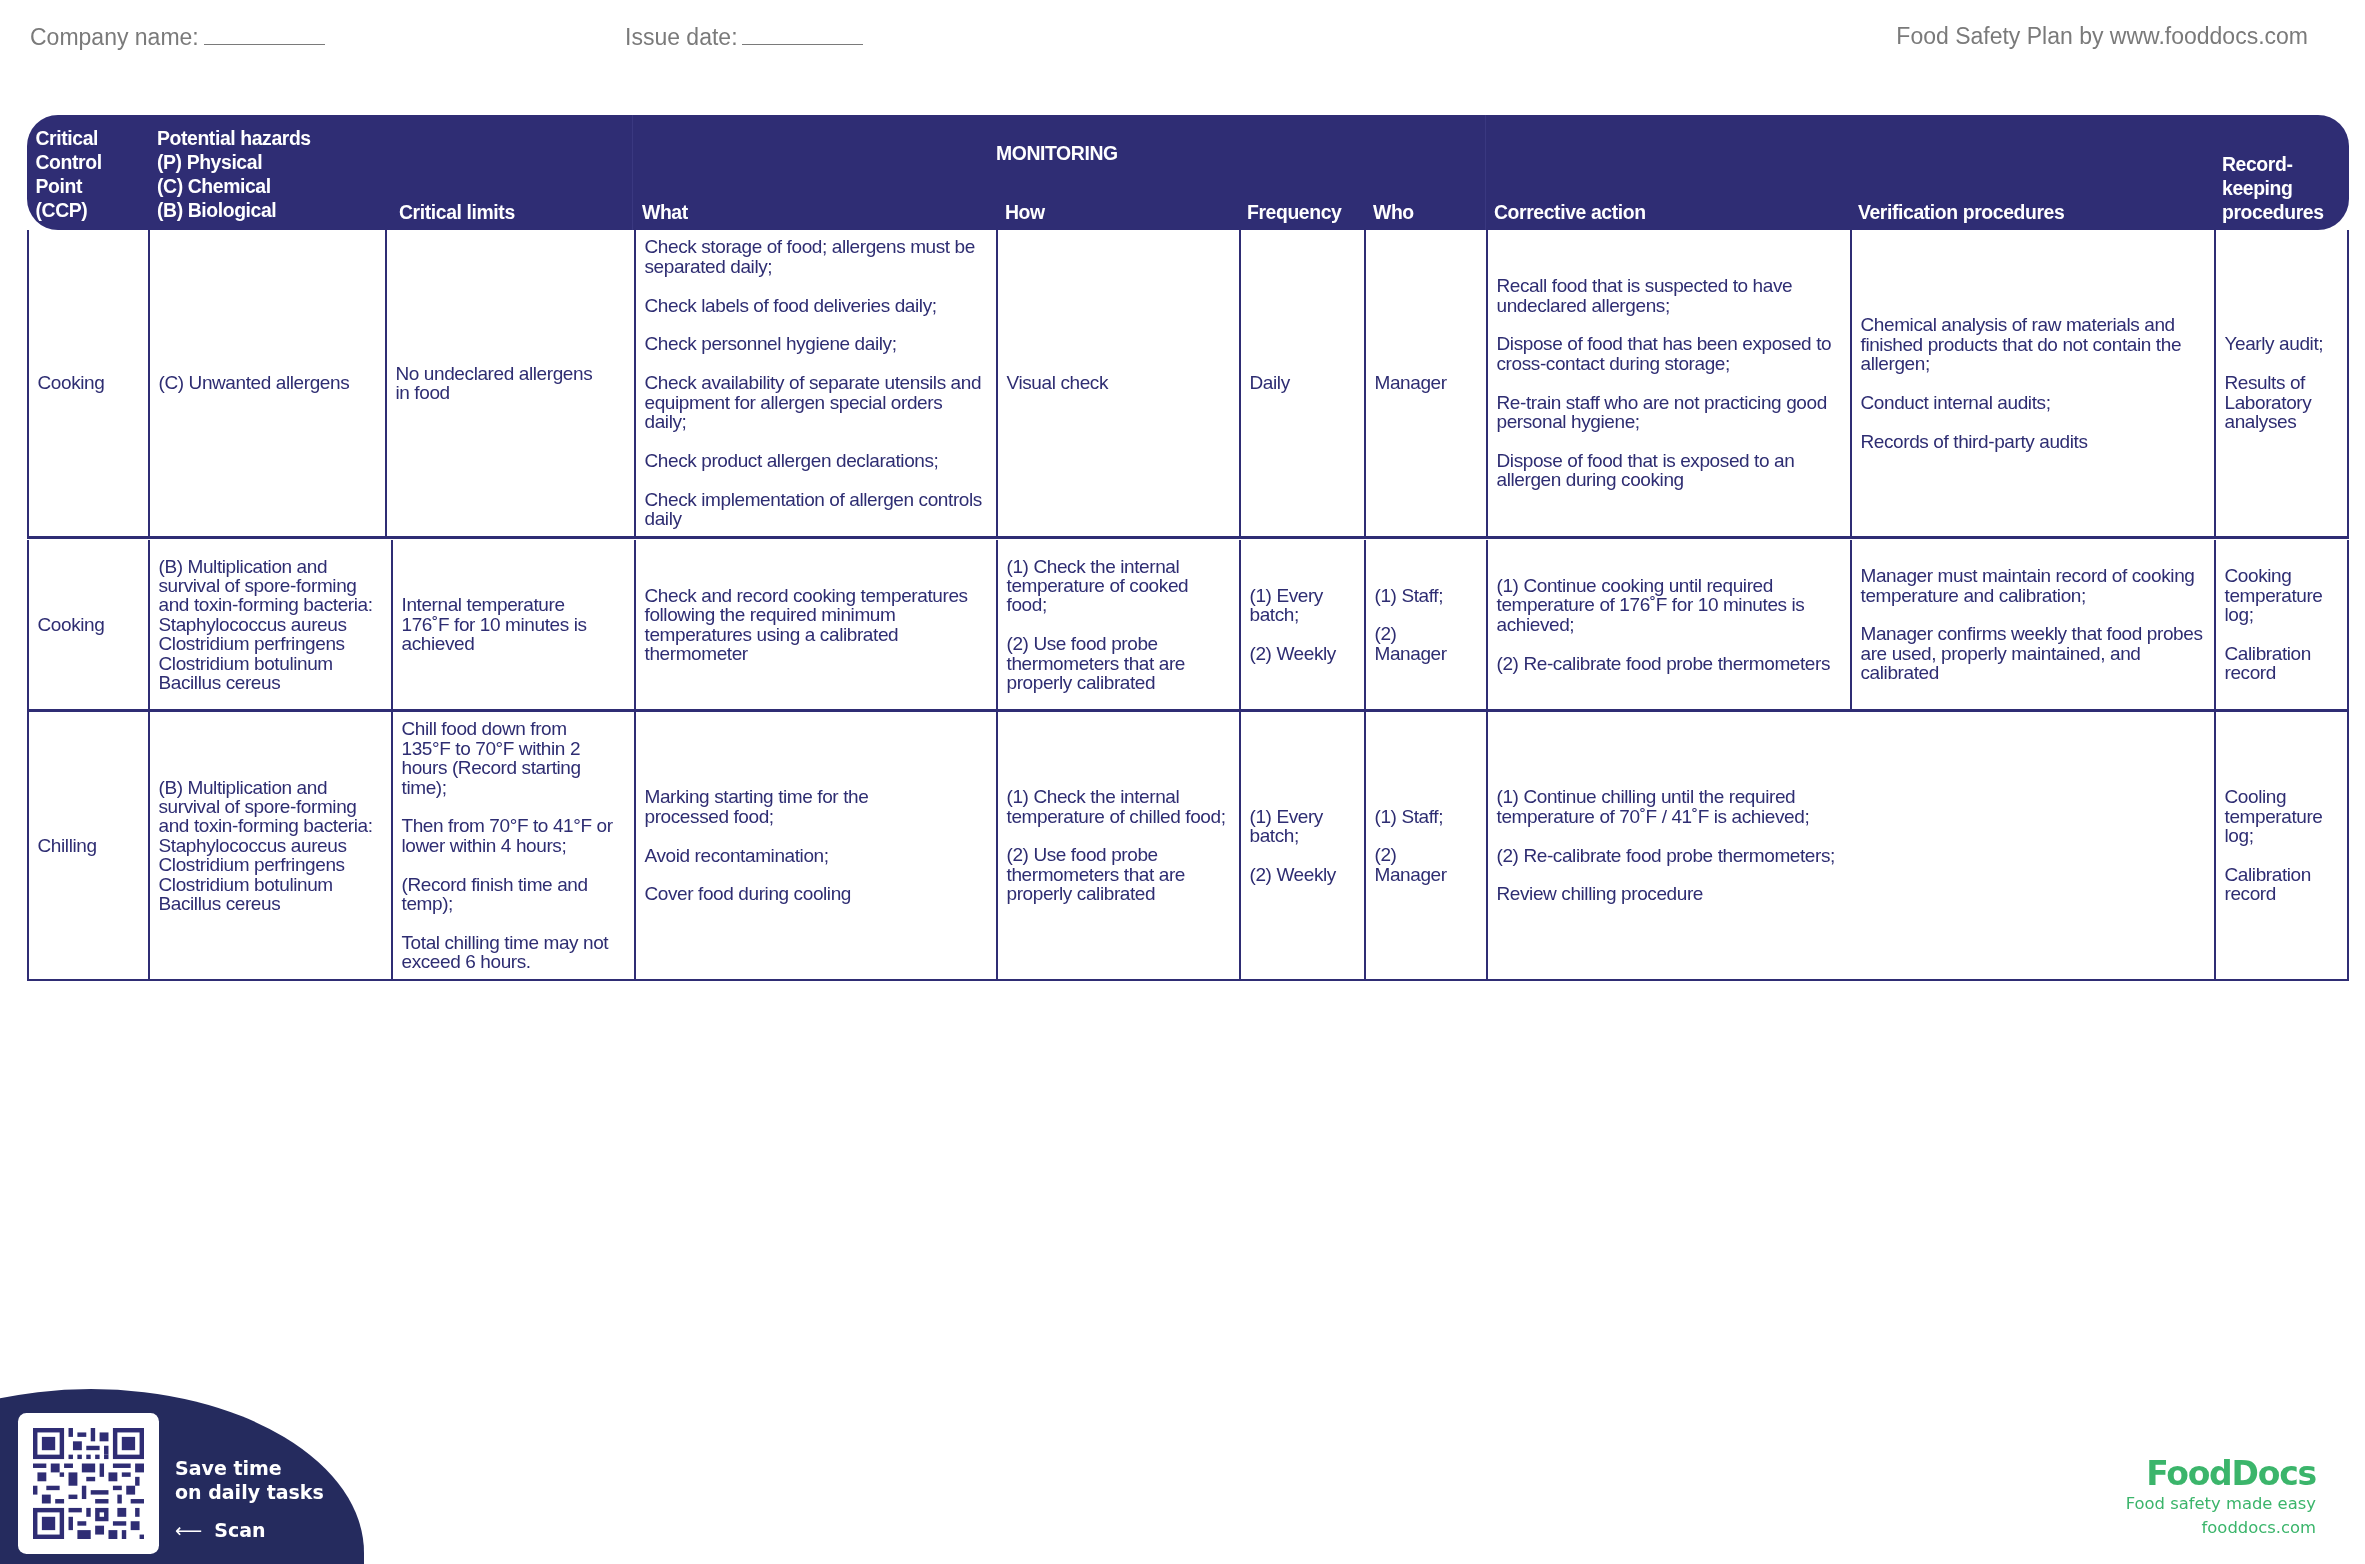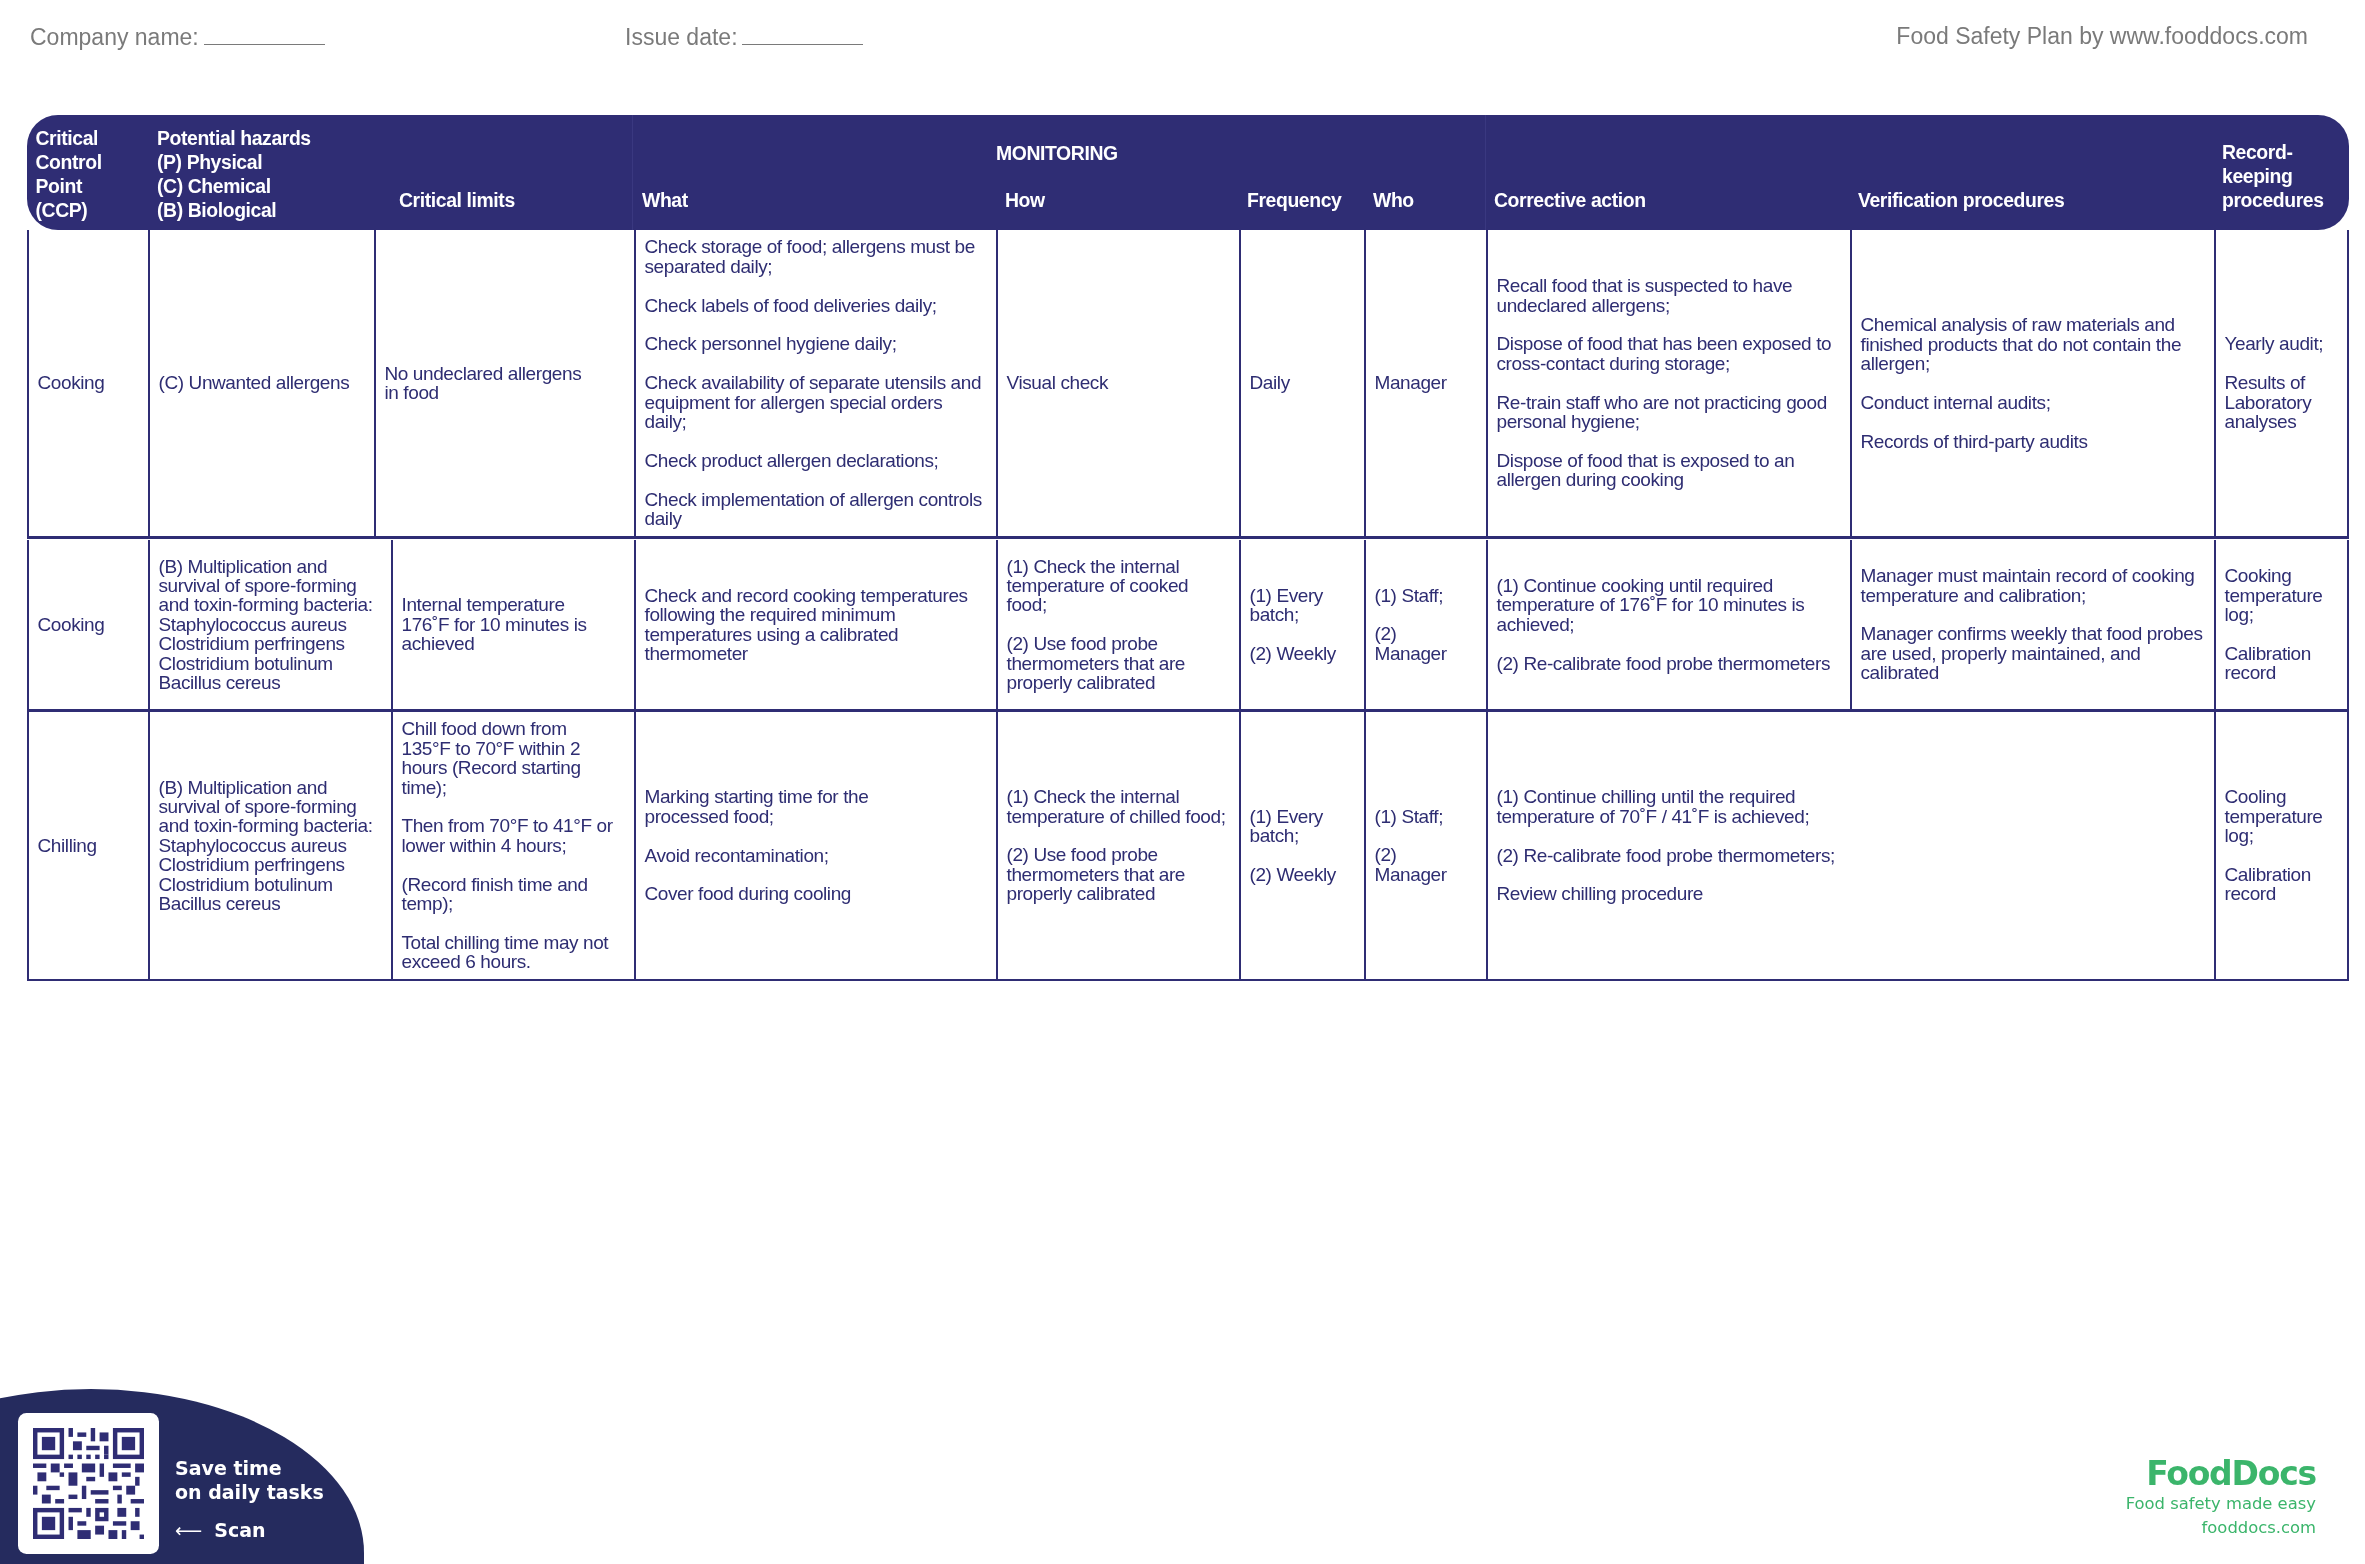--- a/index.html
+++ b/index.html
@@ -9,21 +9,21 @@
   }
   .topline { position:absolute; top:23px; font-size:23px; color:#7a7a7a; font-family:"Liberation Sans", sans-serif; }
   .topline .blank { display:inline-block; width:121px; border-bottom:1.8px solid #7a7a7a; height:20.6px; vertical-align:baseline; margin-left:4.9px; }
   #company { left:30px; }
   #issue { left:625px; }
   #brandline { right:58px; }
 
   .tbl { position:absolute; left:27px; top:115px; width:2322px; }
   .hdr { position:absolute; left:0; top:0; width:2322px; height:115px; background:#2f2d74;border-radius:31px; }
   .hcell { position:absolute; color:#fff; font-weight:bold; font-size:19.4px; line-height:24px; letter-spacing:-0.4px; }
-  .hcell.bottom { bottom:18px; }
+  .hcell.bottom { bottom:6px; }
   .vsepH { position:absolute; top:0; width:0.6px; height:115px; background:#3a3880; }
 
   .row { position:absolute; left:0; width:2322px; border-bottom:3.6px solid #2f2d74; }
   .row.last { border-bottom:2.4px solid #2f2d74; }
   .cell { position:absolute; top:0; bottom:0; display:flex; align-items:center; box-sizing:border-box; padding:0 8.5px; font-size:19px; line-height:19.4px; letter-spacing:-0.4px; color:#2e2d72; border-left:2.4px solid #2f2d74; }
   .cell .inner p { margin:0 0 19.4px 0; }
   .cell .inner p:last-child { margin-bottom:0; }
   .cell.edge-right { border-right:2.4px solid #2f2d74; }
   .promo-blob { position:absolute; left:0; top:1389px; width:364px; height:176px; overflow:hidden; }
   .promo-blob::before { content:""; position:absolute; left:-182px; top:0; width:546px; height:364px; background:#252b5e; border-radius:50% 50% 0 0 / 45% 45% 0 0; }
@@ -86,21 +86,21 @@
     <div class="cell" style="left:0; width:121px;">
         <div class="inner">
           <p>Cooking</p>
         </div>
       </div>
     <div class="cell" style="left:121px; width:243px;">
         <div class="inner">
           <p>(C) Unwanted allergens</p>
         </div>
       </div>
-    <div class="cell" style="left:347px; width:225px;">
+    <div class="cell" style="left:358px; width:225px;">
         <div class="inner">
           <p>No undeclared allergens in food</p>
         </div>
       </div>
     <div class="cell" style="left:607px; width:363px;">
         <div class="inner">
       <p>Check storage of food; allergens must be separated daily;</p>
       <p>Check labels of food deliveries daily;</p>
       <p>Check personnel hygiene daily;</p>
       <p>Check availability of separate utensils and equipment for allergen special orders daily;</p>

